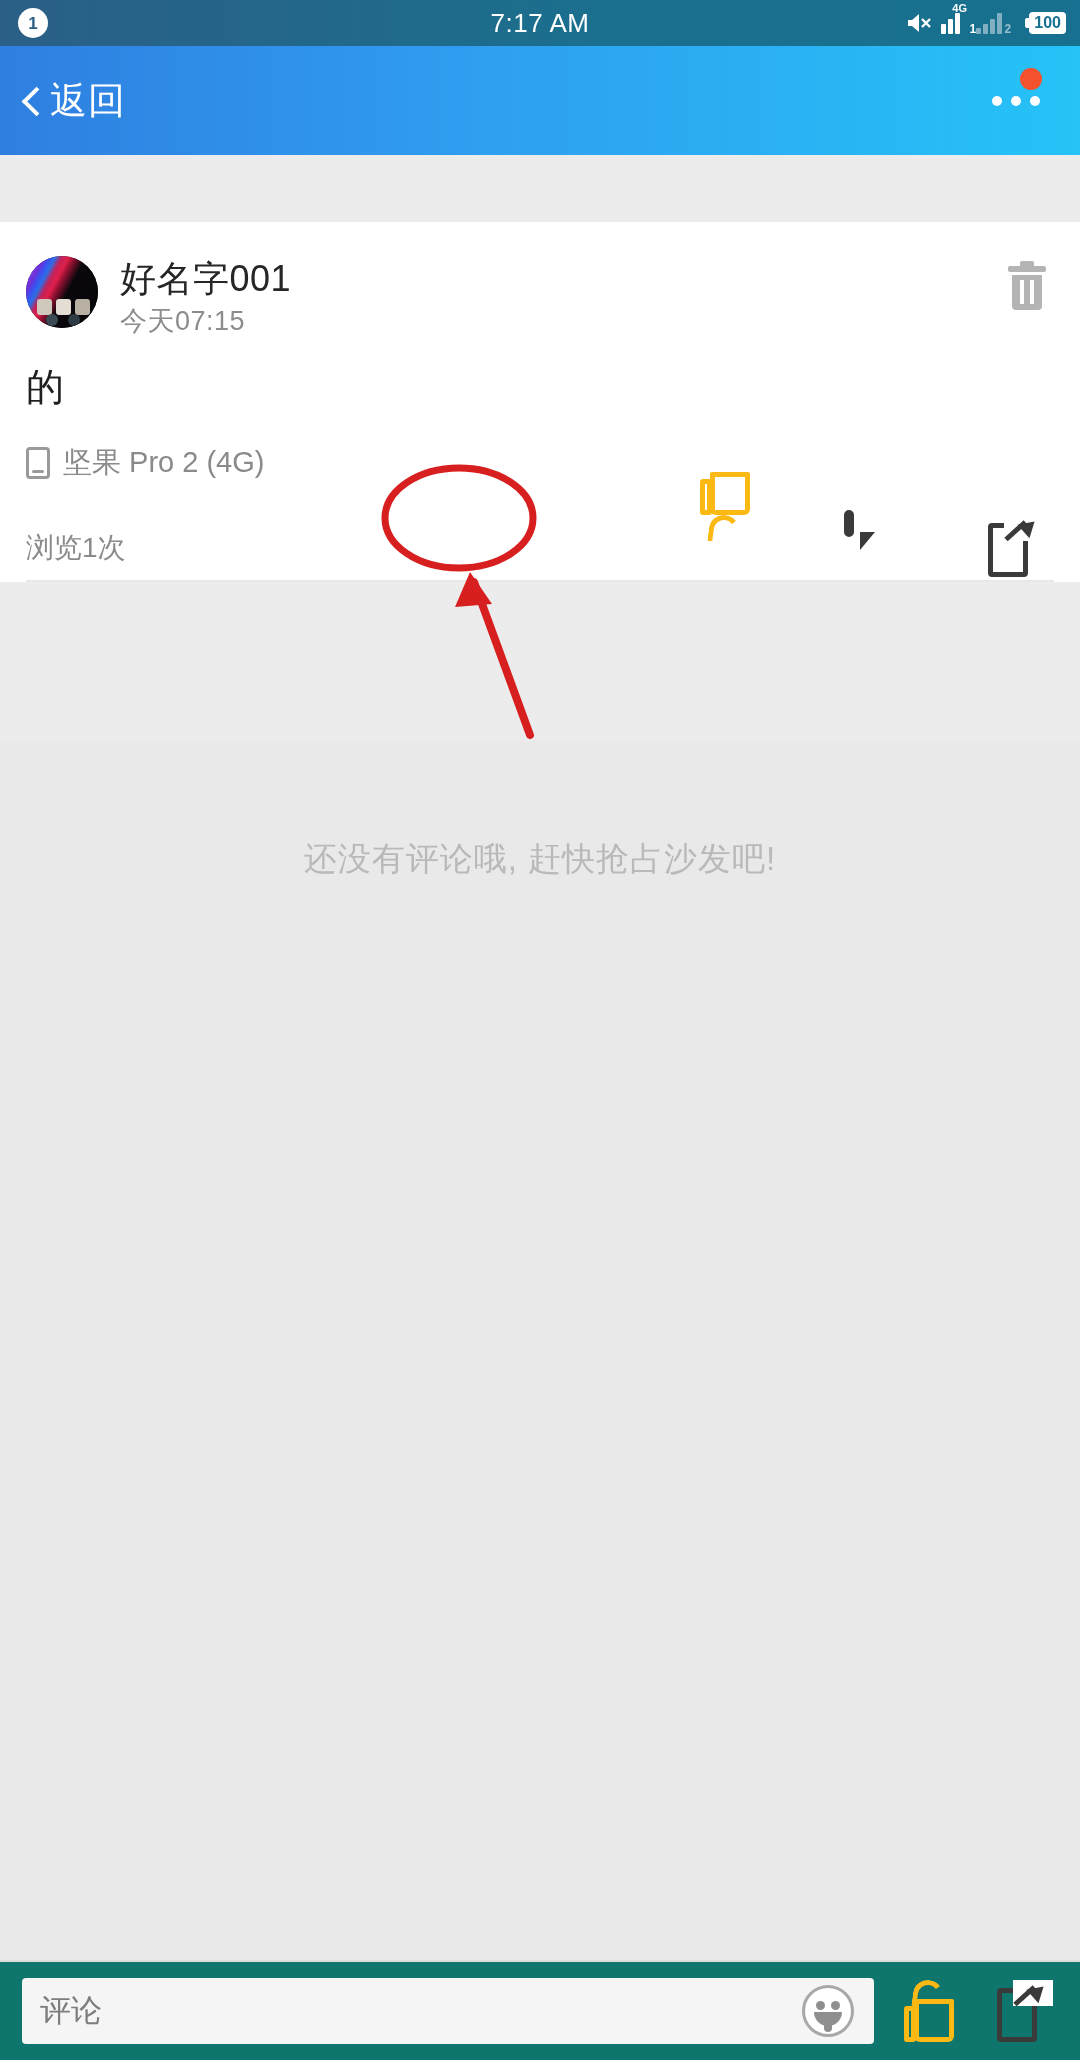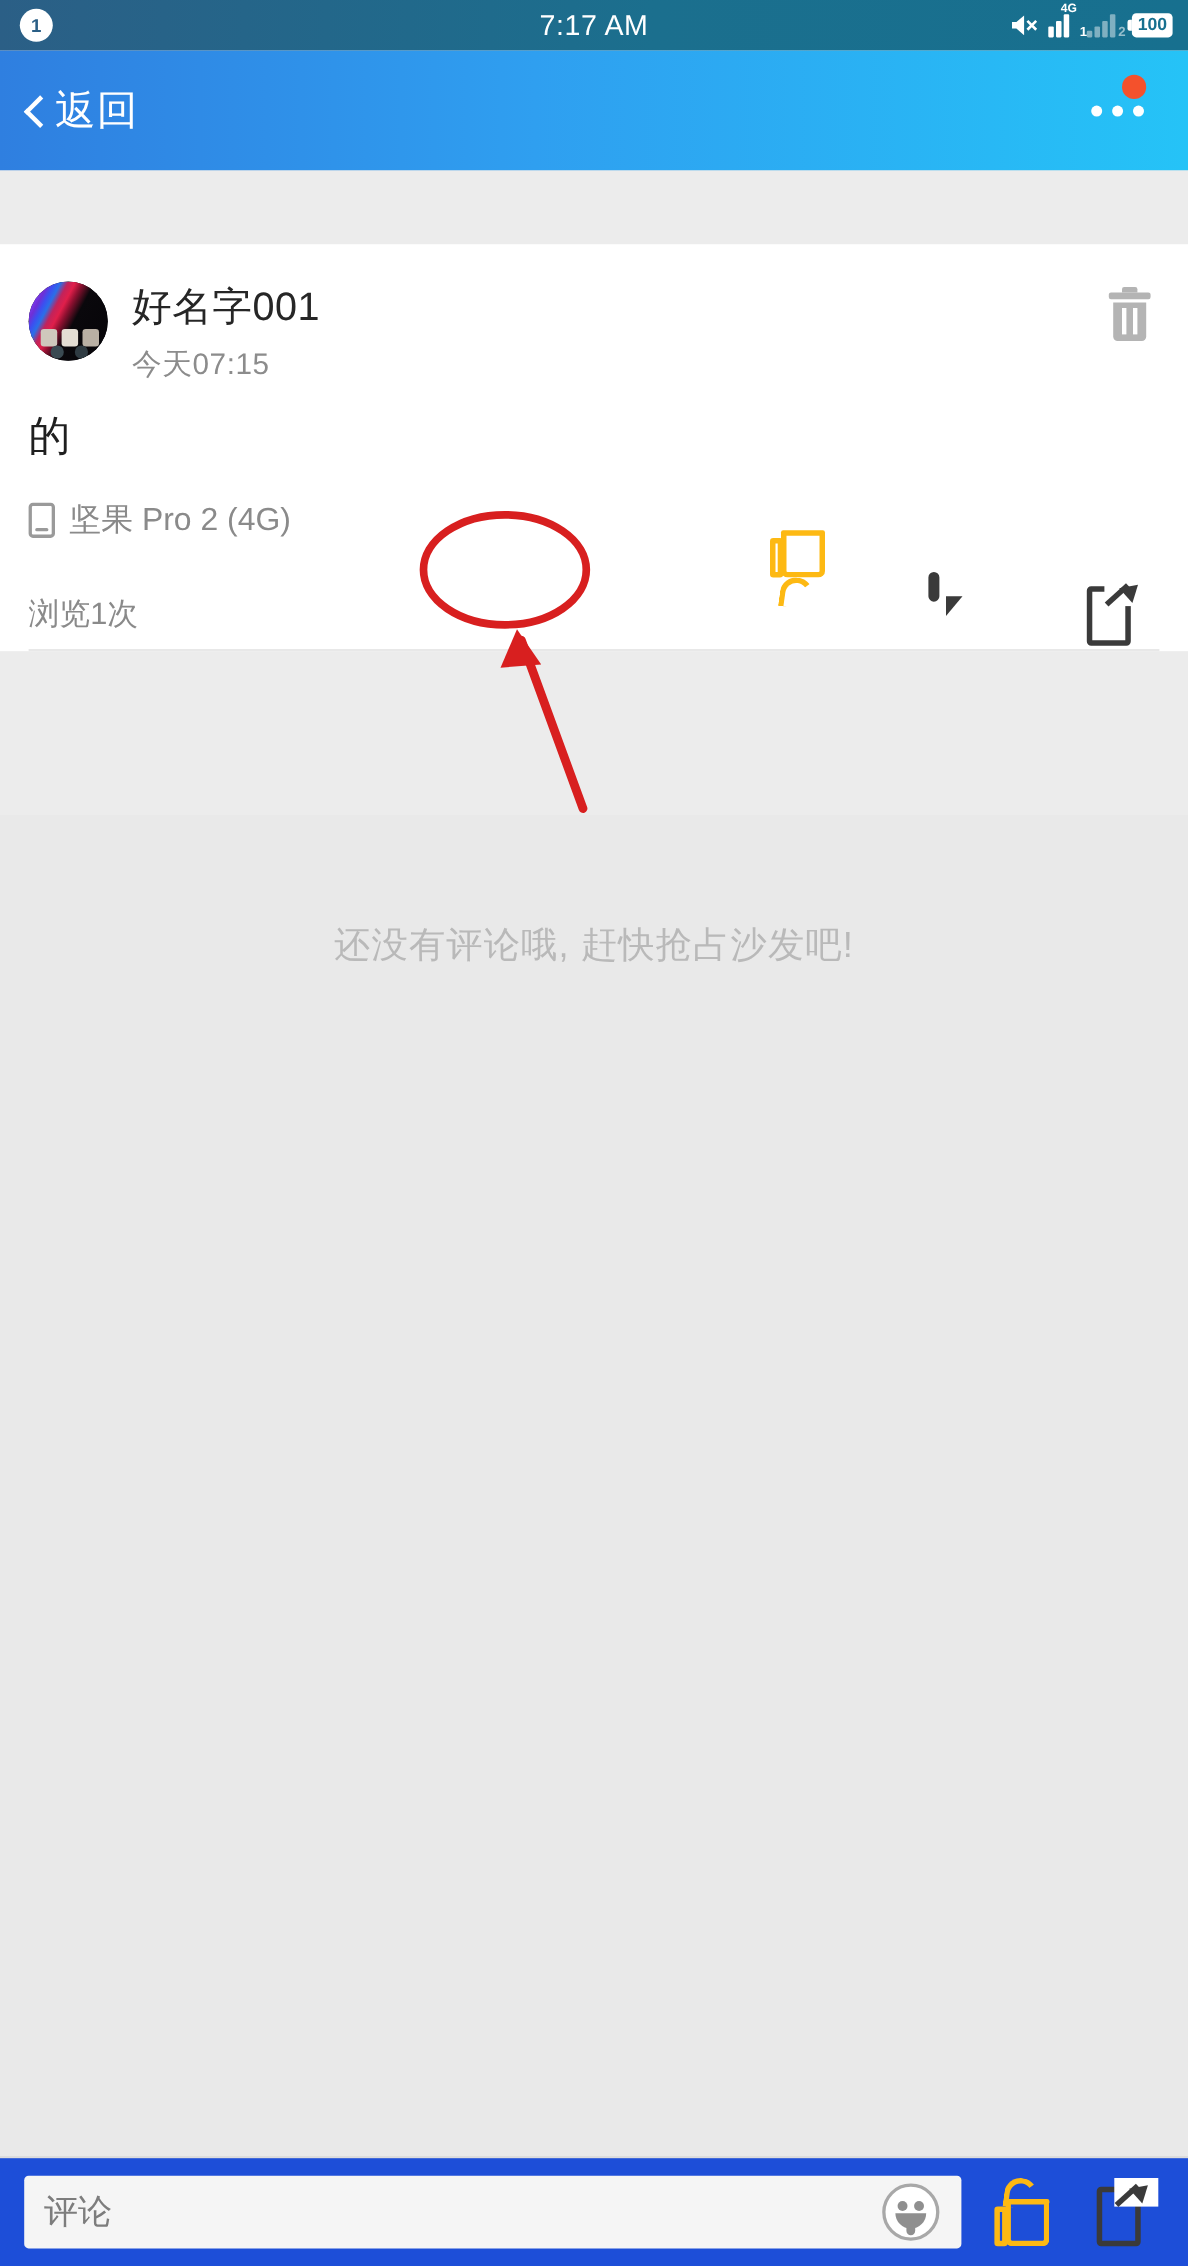--- a/index.html
+++ b/index.html
@@ -35,21 +35,21 @@
   .sig i:nth-child(2){ height:10px; }
   .sig i:nth-child(3){ height:15px; }
   .sig i:nth-child(4){ height:21px; }
   .sig .tag4g{ position:absolute; top:-9px; left:11px; font-size:11px;
                font-weight:bold; line-height:1; }
   .sig .simnum{ position:absolute; right:-9px; bottom:-1px; font-size:12px;
                 font-weight:bold; line-height:1; }
   .sig.dim .simnum{ color:rgba(255,255,255,.55); }
   .batt{ background:#fff; color:#17708f; font-size:16px; font-weight:bold;
          border-radius:4px; padding:1px 5px; line-height:1.25;
-         position:relative; margin-left:6px; }
+         position:relative; margin-left:18px; }
   .batt:before{ content:""; position:absolute; left:-4px; top:50%;
                 transform:translateY(-50%); width:4px; height:10px;
                 background:#fff; border-radius:2px 0 0 2px; }
 
   
   .navbar{
     position:absolute; top:46px; left:0; width:1080px; height:109px;
     background:linear-gradient(to right,#2f7fe0 0%,#2f9ff0 45%,#25c3f7 100%);
     color:#fff;
   }
@@ -86,21 +86,21 @@
          rgba(10,8,12,1) 55%, rgba(6,5,8,1) 100%);
   }
   .avatar .ic{ position:absolute; width:15px; height:16px; border-radius:3px; }
   .avatar .ic.a{ left:11px; bottom:13px; background:#cfc8bc; }
   .avatar .ic.b{ left:30px; bottom:13px; background:#e3ddd3; }
   .avatar .ic.c{ left:49px; bottom:13px; background:#b9b0a4; }
   .avatar .ic.d{ left:20px; bottom:2px;  background:#3a4a52; width:12px; height:12px; border-radius:50%; }
   .avatar .ic.e{ left:42px; bottom:2px;  background:#2f3b42; width:12px; height:12px; border-radius:50%; }
   .pmeta{ padding-top:2px; }
   .pname{ font-size:36px; color:#262626; line-height:1.15; letter-spacing:.5px; }
-  .ptime{ font-size:27px; color:#8c8c8c; margin-top:14px; letter-spacing:.5px; }
+  .ptime{ font-size:27px; color:#8c8c8c; margin-top:4px; letter-spacing:.5px; }
   .trash{ position:absolute; right:34px; top:44px; width:38px; height:44px; cursor:pointer; }
   .trash .lid{ position:absolute; top:0; left:0; width:38px; height:6px;
                background:#b4b4b4; border-radius:2px; }
   .trash .lid:after{ content:""; position:absolute; left:12px; top:-5px;
                width:14px; height:5px; background:#b4b4b4; border-radius:2px 2px 0 0; }
   .trash .can{ position:absolute; top:9px; left:4px; width:30px; height:35px;
                background:#b4b4b4; border-radius:0 0 4px 4px; }
   .trash .can:before,.trash .can:after{ content:""; position:absolute; top:5px;
                width:4px; height:24px; background:#fff; }
   .trash .can:before{ left:8px; }
@@ -188,21 +188,21 @@
   .comments-area{ position:absolute; top:741px; left:0; width:1080px;
                   height:1219px; background:#e9e9e9; }
   .empty-txt{ position:absolute; top:96px; left:0; width:100%; text-align:center;
               font-size:33px; color:#b9b9b9; letter-spacing:1px; }
 
   
   .annot{ position:absolute; inset:0; pointer-events:none; }
 
   
   .bottombar{ position:absolute; bottom:0; left:0; width:1080px; height:100px;
-              background:#1d4ed8; border-top:2px solid #dcdcdc;
+              background:#0f766e; border-top:2px solid #dcdcdc;
               display:flex; align-items:center; padding:0 22px; gap:26px; }
   .cinput{ flex:1; height:66px; background:#f5f5f5; border-radius:4px;
            display:flex; align-items:center; padding:0 18px; position:relative; }
   .cinput .ph{ font-size:31px; color:#7d7d7d; }
   .emoji{ position:absolute; right:20px; top:50%; transform:translateY(-50%);
           width:52px; height:52px; border:3px solid #a8a8a8; border-radius:50%;
           background:#fff; }
   .emoji .ey{ position:absolute; top:13px; width:9px; height:9px;
           border-radius:50%; background:#8f8f8f; }
   .emoji .ey.l{ left:11px; } .emoji .ey.r{ right:11px; }

